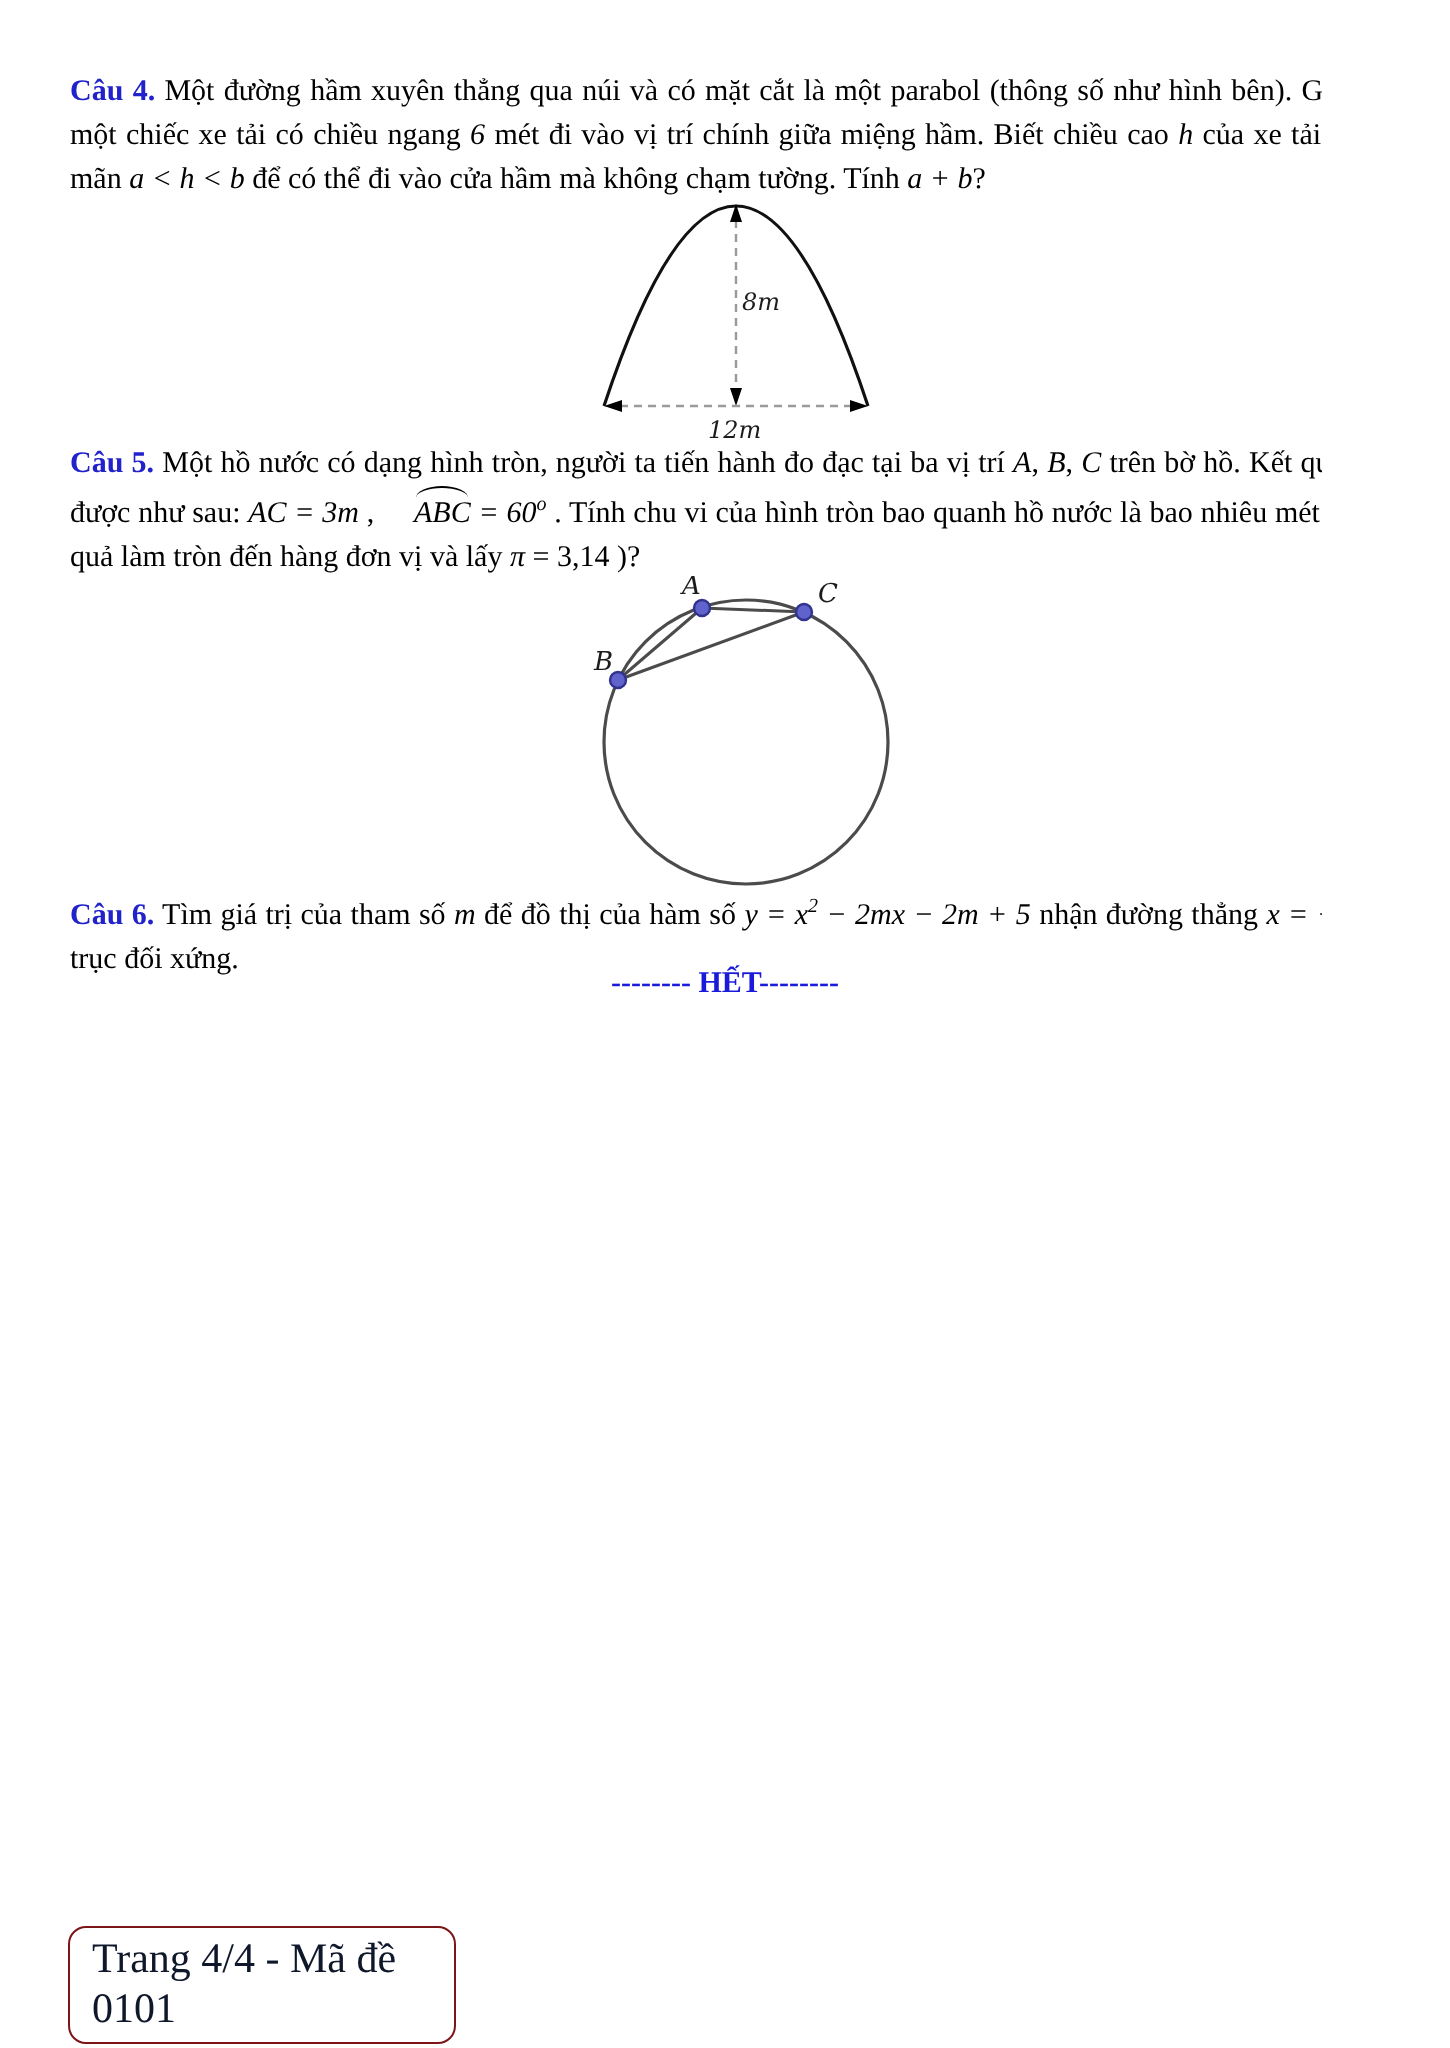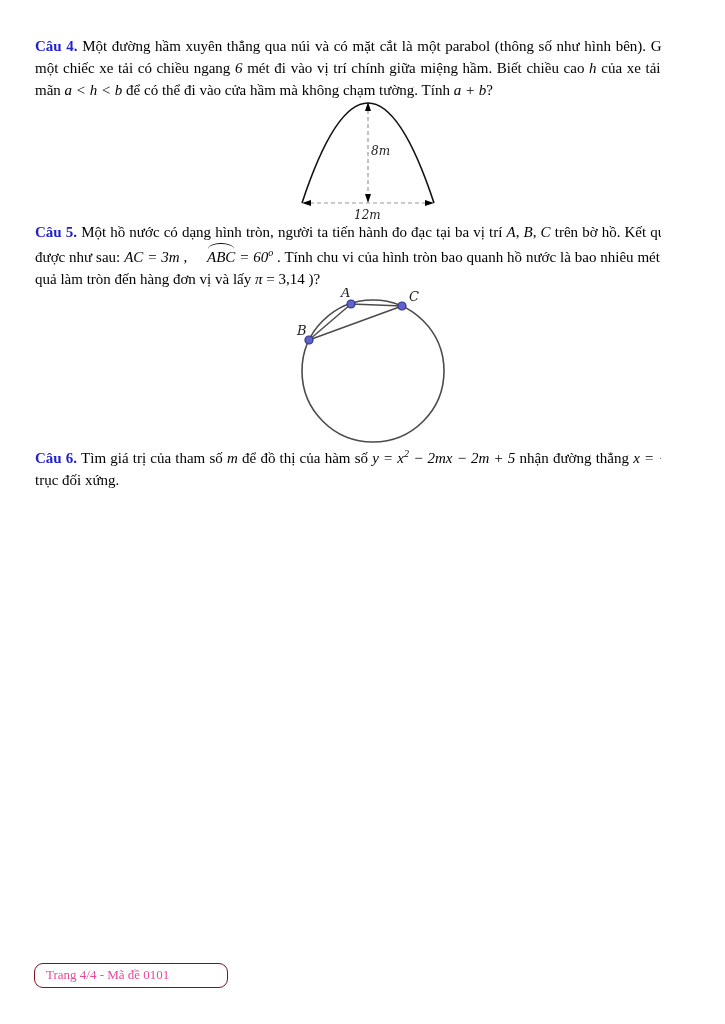--- a/index.html
+++ b/index.html
@@ -67,22 +67,22 @@
     font-size: 15px;
   }
   .footer-box {
     position: absolute;
     left: 34px;
     top: 963px;
     width: 170px;
     padding: 3px 11px 4px 11px;
     border: 1.5px solid #7b1518;
     border-radius: 9px;
-    color: #ec4899;
-    font-size: 13px;
+    color: #0f172a;
+    font-size: 21px;
   }
 </style>
 </head>
 <body>
 
 <div class="page">
 
   <p class="para" style="top:35px"><span class="seg-label">Câu 4.</span><span class="seg-normal"> Một đường hầm xuyên thẳng qua núi và có mặt cắt là một parabol (thông số như hình bên). Giả sử một chiếc xe tải có chiều ngang </span><span class="seg-math">6</span><span class="seg-normal"> mét đi vào vị trí chính giữa miệng hầm. Biết chiều cao </span><span class="seg-math">h</span><span class="seg-normal"> của xe tải thoả mãn </span><span class="seg-math">a &lt; h &lt; b</span><span class="seg-normal"> để có thể đi vào cửa hầm mà không chạm tường. Tính </span><span class="seg-math">a + b</span><span class="seg-normal">?</span></p>
 
   <svg class="diagram" style="left:295px; top:95px;" width="150" height="132" viewBox="0 0 150 132">
@@ -107,18 +107,19 @@
     <circle cx="56" cy="16" r="4" fill="#6163cd" stroke="#31338f" stroke-width="1.2"></circle>
     <circle cx="14" cy="52" r="4" fill="#6163cd" stroke="#31338f" stroke-width="1.2"></circle>
     <circle cx="107" cy="18" r="4" fill="#6163cd" stroke="#31338f" stroke-width="1.2"></circle>
     <text x="46" y="9" class="point-label">A</text>
     <text x="2" y="47" class="point-label">B</text>
     <text x="114" y="13" class="point-label">C</text>
   </svg>
 
   <p class="para" style="top:447px"><span class="seg-label">Câu 6.</span><span class="seg-normal"> Tìm giá trị của tham số </span><span class="seg-math">m</span><span class="seg-normal"> để đồ thị của hàm số </span><span class="seg-math">y = x</span><sup class="seg-sup">2</sup><span class="seg-math"> − 2mx − 2m + 5</span><span class="seg-normal"> nhận đường thẳng </span><span class="seg-math">x = −5</span><span class="seg-normal"> là trục đối xứng.</span></p>
 
+  <div class="end-line">-------- HẾT--------</div>
 
   <div class="footer-box">
     <span>Trang 4/4 - Mã đề 0101</span>
   </div>
 
 </div>
 
 </body></html>

